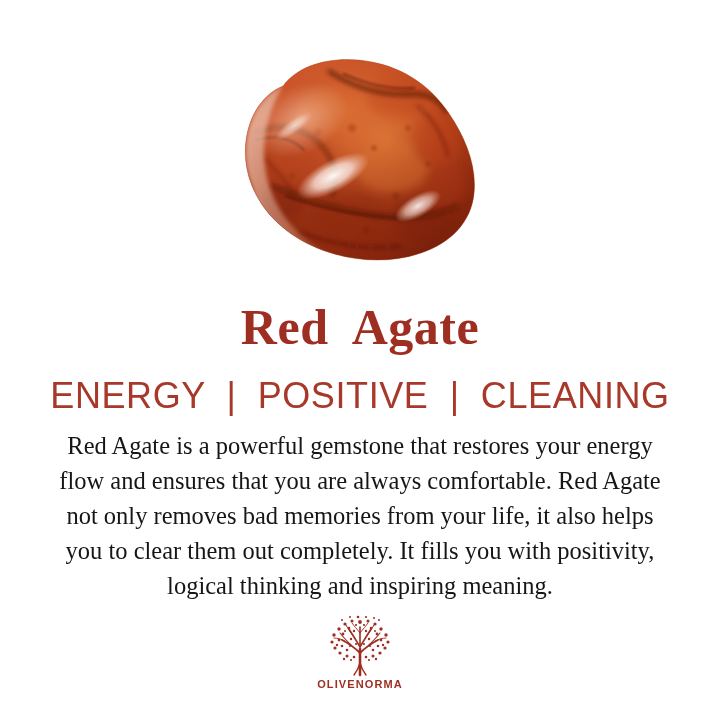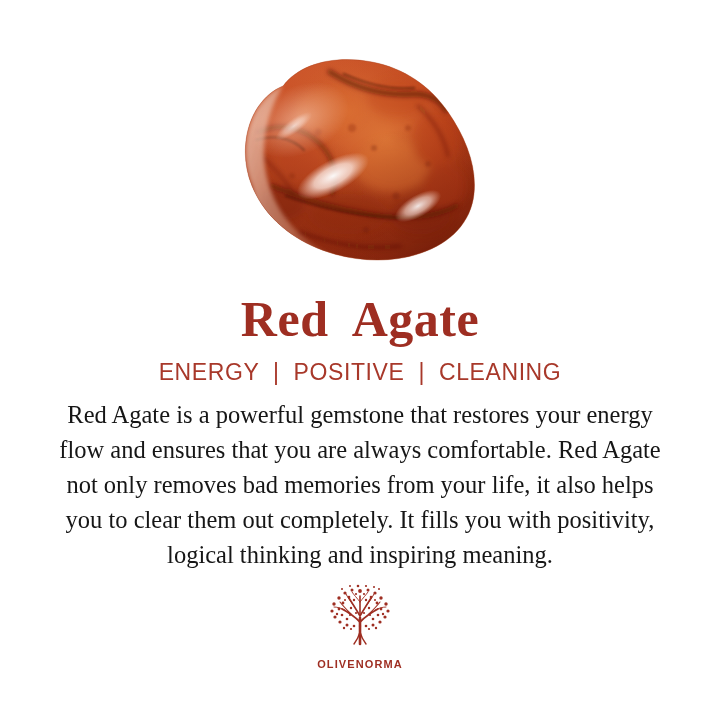--- a/index.html
+++ b/index.html
@@ -42,31 +42,31 @@
   }
 
   
   .title {
     font-family: "Liberation Serif", serif;
     font-weight: 700;
     font-size: 50px;
     line-height: 1.08;
     color: #9e2e22;
     letter-spacing: 0.5px;
-    margin: 0;
+    margin: 8px;
     padding: 0;
     text-align: center;
     white-space: pre;
   }
 
   
   .subtitle {
     font-family: "Liberation Sans", sans-serif;
     font-weight: 400;
-    font-size: 23px;
+    font-size: 36px;
     line-height: 1.1;
     color: #a8382a;
     letter-spacing: 0.6px;
     margin: 14px 0 0 0;
     text-align: right;
     white-space: pre;
   }
 
   
   .body-copy {
@@ -91,21 +91,21 @@
     display: block;
     width: 78px;
     height: 62px;
   }
   .logo-wordmark {
     font-family: "Liberation Sans", sans-serif;
     font-weight: 700;
     font-size: 11px;
     letter-spacing: 1.1px;
     color: #9e2e22;
-    margin-top: 12px;
+    margin-top: 1px;
     text-align: center;
   }
 </style>
 </head>
 <body>
 
 <div class="card">
 
   <div class="stone-area">
     <svg class="stone-svg" viewBox="0 0 720 292" aria-hidden="true">

